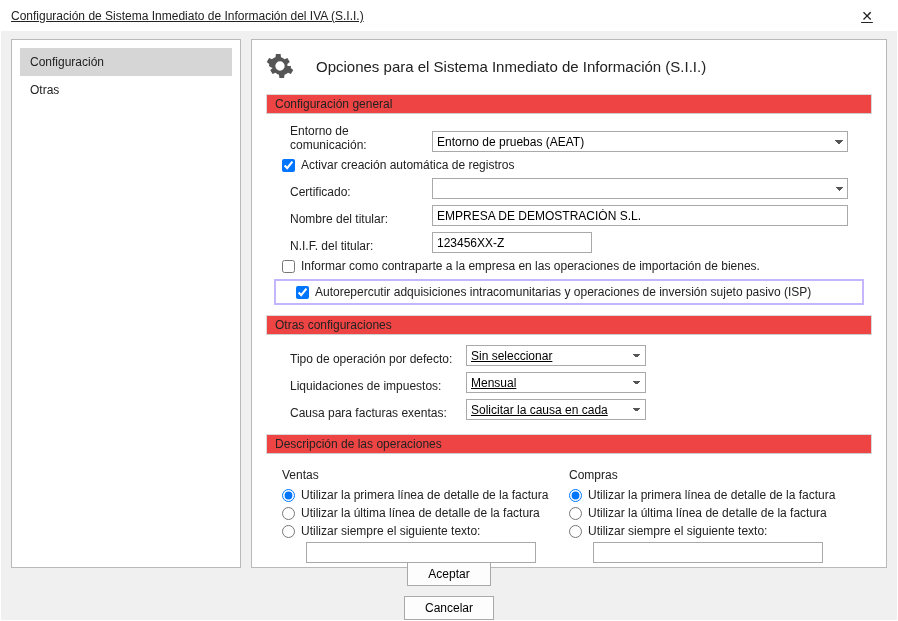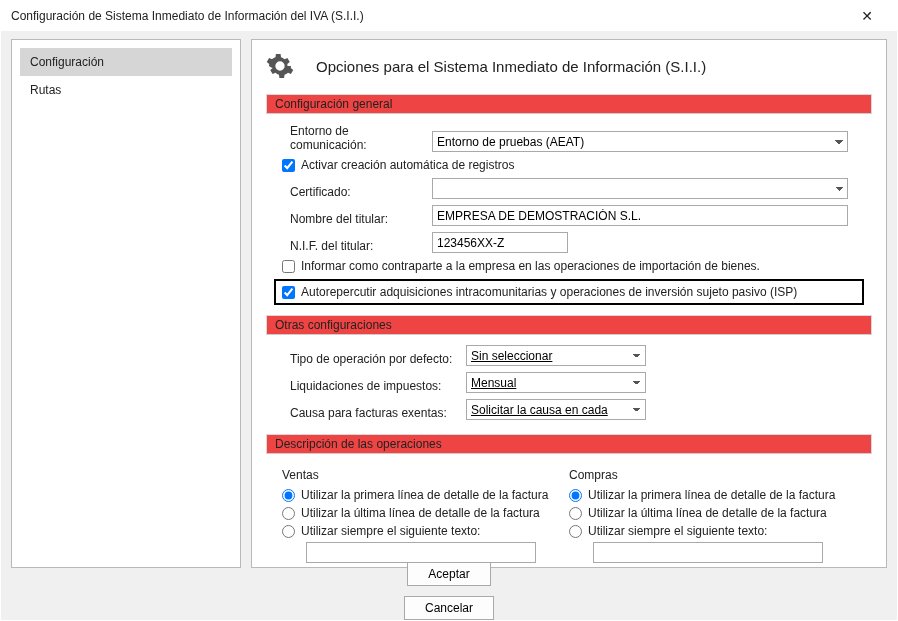--- a/index.html
+++ b/index.html
@@ -1,39 +1,39 @@
 <!DOCTYPE html>
 <html><head>
 <meta charset="utf-8">
 <style>
   * { box-sizing: border-box; }
   html, body { margin:0; padding:0; font-family: "Segoe UI", Tahoma, sans-serif; font-size:12px; color:#222; background:#fff; }
   .window { width:898px; height:621px; display:flex; flex-direction:column; border:1px solid #fff; }
-  .titlebar { height:30px; display:flex; align-items:center; padding:0 10px; }
+  .titlebar { height:30px; display:flex; align-items:center; padding:0 10px;text-decoration:underline; }
   .titlebar .title { flex:1; font-size:12px; }
   .titlebar .close { width:40px; text-align:center; font-size:14px; cursor:default; }
   .body { flex:1; background:#f0f0f0; padding:8px 10px; display:flex; gap:10px; overflow:hidden; }
   .sidebar { width:230px; background:#fff; border:1px solid #b9b9b9; padding:8px; }
   .side-item { padding:7px 10px; cursor:default; }
   .side-item.selected { background:#d6d6d6; }
   .content { flex:1; background:#fff; border:1px solid #b9b9b9; padding:12px 14px 10px 14px; overflow:auto; }
   .header-row { display:flex; align-items:center; gap:22px; margin-bottom:14px; }
   .gear { width:28px; height:28px; color:#555; }
   .header-title { font-size:15px; }
   .section-head { background:#ef4444; border:1px solid #d9d9d9; border-bottom-color:#cccccc; padding:2px 8px; margin:4px 0 10px 0; }
   .form { padding:0 16px 4px 16px; }
   .row { display:flex; align-items:flex-end; margin:6px 8px; gap:6px; }
   .label { width:136px; }
   .select, .input { border:1px solid #a9a9a9; background:#fff; height:21px; padding:2px 4px; font-family:inherit; font-size:12px; }
   .select { appearance:none; padding-right:18px; background-image:linear-gradient(45deg, transparent 50%, #555 50%), linear-gradient(-45deg, transparent 50%, #555 50%); background-position: right 8px top 8px, right 4px top 8px; background-size:4px 4px; background-repeat:no-repeat; }
   .wide { flex:1; }
   .med { width:180px;text-decoration:underline; }
   .chk-row { display:flex; align-items:flex-end; gap:6px; margin:6px 0; }
   input[type=checkbox], input[type=radio] { margin:0; }
-  .highlight-box { border:2px solid #000000; padding:4px 6px; margin:4px -8px 2px -8px; }
+  .highlight-box { border:2px solid #c4b5fd; padding:4px 20px; margin:4px -8px 2px -8px; }
   .ops { display:flex; padding:0 16px;align-items:center; }
   .col { flex:1; }
   .col-title { margin:4px 0 6px 0; }
   .radio-row { display:flex; align-items:center; gap:6px; margin:4px 0; font-size:12px; }
   .custom-text { margin:4px 0 0 24px; }
   .custom-text .input { width:230px; }
   .footer { height:44px; background:#f0f0f0; display:flex; justify-content:flex-end; align-items:center; padding:0 14px; gap:10px;flex-direction:column; }
   .btn { border:1px solid #a9a9a9; background:#fdfdfd; padding:4px 20px; font-family:inherit; font-size:12px; cursor:default; min-width:80px; }
 </style>
 </head>
@@ -41,21 +41,21 @@
 
 <div class="window">
   <div class="titlebar">
     <div class="title">Configuración de Sistema Inmediato de Información del IVA (S.I.I.)</div>
     <div class="close">✕</div>
   </div>
 
   <div class="body">
     <div class="sidebar">
       <div class="side-item selected">Configuración</div>
-      <div class="side-item">Rutas</div>
+      <div class="side-item">Otras</div>
     </div>
 
     <div class="content">
       <div class="header-row">
         <svg class="gear" viewBox="0 0 24 24" fill="currentColor">
             <path d="M12 8a4 4 0 100 8 4 4 0 000-8zm9.4 4c0 .6-.05 1.17-.15 1.73l2.1 1.64-2 3.46-2.48-1a8.9 8.9 0 01-3 1.74l-.38 2.63h-4l-.38-2.63a8.9 8.9 0 01-3-1.74l-2.48 1-2-3.46 2.1-1.64A9.4 9.4 0 012.6 12c0-.6.05-1.17.15-1.73L.65 8.63l2-3.46 2.48 1a8.9 8.9 0 013-1.74L8.5 1.8h4l.38 2.63a8.9 8.9 0 013 1.74l2.48-1 2 3.46-2.1 1.64c.1.56.15 1.13.15 1.73z"></path>
           </svg>
         <div class="header-title">Opciones para el Sistema Inmediato de Información (S.I.I.)</div>
       </div>
 
@@ -72,21 +72,21 @@
         <div class="row">
           <div class="label">Certificado:</div>
           <select class="select wide"><option></option></select>
         </div>
         <div class="row">
           <div class="label">Nombre del titular:</div>
           <input class="input wide" value="EMPRESA DE DEMOSTRACIÓN S.L." style="">
         </div>
         <div class="row">
           <div class="label">N.I.F. del titular:</div>
-          <input class="input" style="width: 136px;" value="123456XX-Z">
+          <input class="input" style="width: 160px;" value="123456XX-Z">
         </div>
         <div class="chk-row">
           <input type="checkbox" style="">
           <span>Informar como contraparte a la empresa en las operaciones de importación de bienes.</span>
         </div>
         <div class="highlight-box">
           <div class="chk-row" style="margin:0">
             <input type="checkbox" checked="" style="">
             <span>Autorepercutir adquisiciones intracomunitarias y operaciones de inversión sujeto pasivo (ISP)</span>
           </div>

